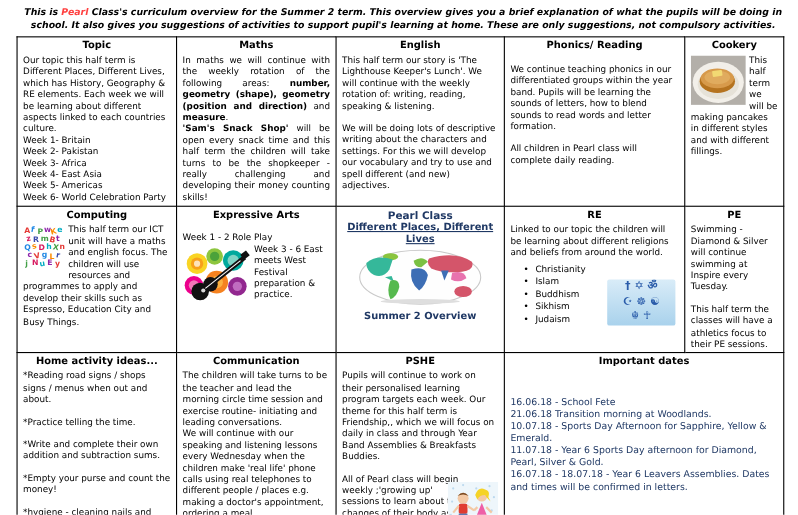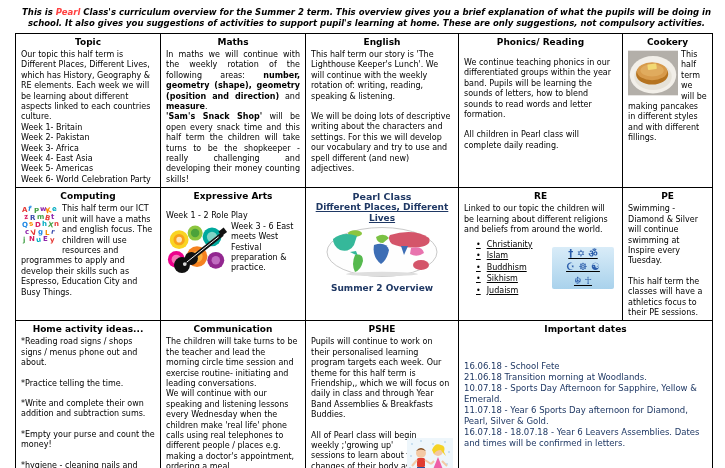--- a/index.html
+++ b/index.html
@@ -38,21 +38,21 @@
   .week-item{font-size:8px;line-height:10.4px;}
   .home-item{font-size:8px;line-height:10.4px;margin-bottom:10px;}
   .date-item{font-size:8.5px;line-height:11px;}
   .bullet-item{font-size:8px;line-height:11.5px;}
   .bullet-item::before{content:"\2022";margin-right:6px;}
   .img-left{float:left;margin:0 3px 1px 0;}
   .pearl-cell{text-align:center;}
   .pearl-title{font-size:9.5px;font-weight:bold;line-height:11px;}
   .pearl-sub{font-size:9px;font-weight:bold;line-height:11px;margin-bottom:2px;text-decoration:underline;}
   .pearl-caption{font-size:9px;font-weight:bold;line-height:11px;margin-top:1px;}
-  .re-row{display:flex;align-items:center;margin-top:3px;text-decoration:underline;}
+  .re-row{display:flex;align-items:flex-end;margin-top:3px;}
   .re-list{padding-left:12px;flex:0 0 auto;width:72px;}
   .re-symbols{
     width:62px;height:42px;flex:0 0 auto;margin-left:4px;margin-top:1px;
     background:linear-gradient(180deg,#d9ecf8,#a9d2ec);
     border-radius:2px;
     color:#2a5caa;font-weight:bold;
     font-size:10px;line-height:13.5px;text-align:center;
     white-space:pre-line;
   }
   .pshe-cell{position:relative;}
@@ -246,21 +246,21 @@
       <p class="body-text">Swimming - Diamond &amp; Silver will continue swimming at Inspire every Tuesday.</p>
       <div class="gap"></div>
       <p class="body-text">This half term the classes will have a athletics focus to their PE sessions.</p>
     </td>
   </tr>
 
   <tr class="r3">
     <td>
       <div class="cell-title">Home activity ideas...</div>
       <div>
-            <div class="home-item">*Reading road signs / shops signs / menus phone out and about.</div>
+            <div class="home-item">*Reading road signs / shops signs / menus when out and about.</div>
             <div class="home-item">*Practice telling the time.</div>
             <div class="home-item">*Write and complete their own addition and subtraction sums.</div>
             <div class="home-item">*Empty your purse and count the money!</div>
             <div class="home-item">*hygiene - cleaning nails and applying deodorant.</div>
           </div>
     </td>
 
     <td>
       <div class="cell-title">Communication</div>
       <p class="body-text">The children will take turns to be the teacher and lead the morning circle time session and exercise routine- initiating and leading conversations.</p>

